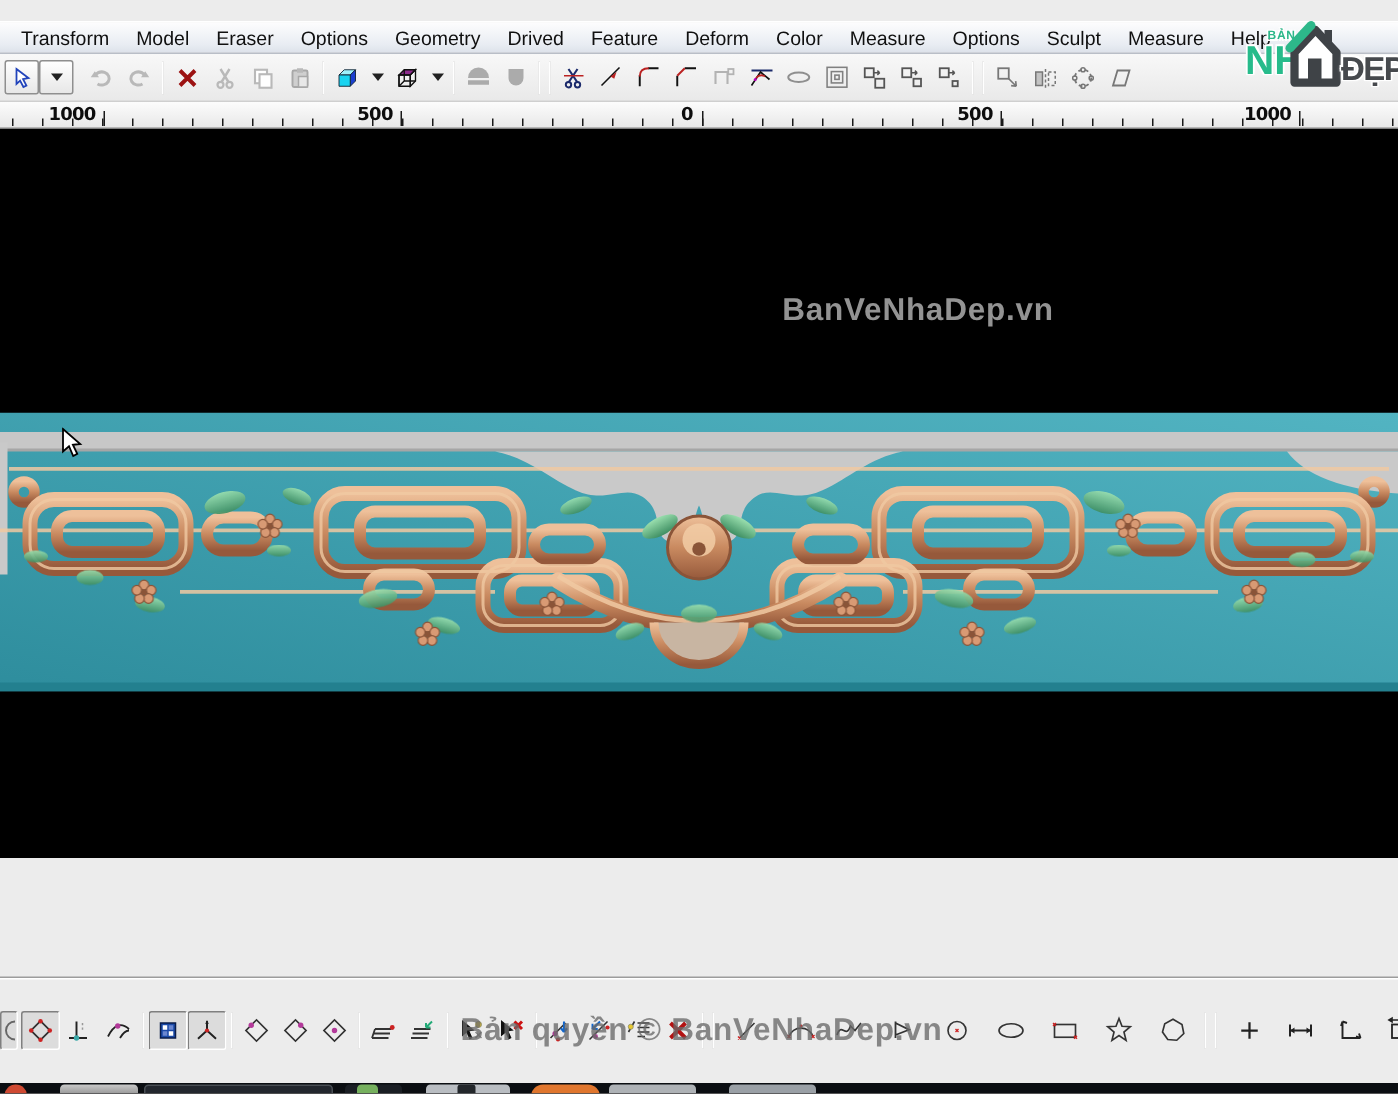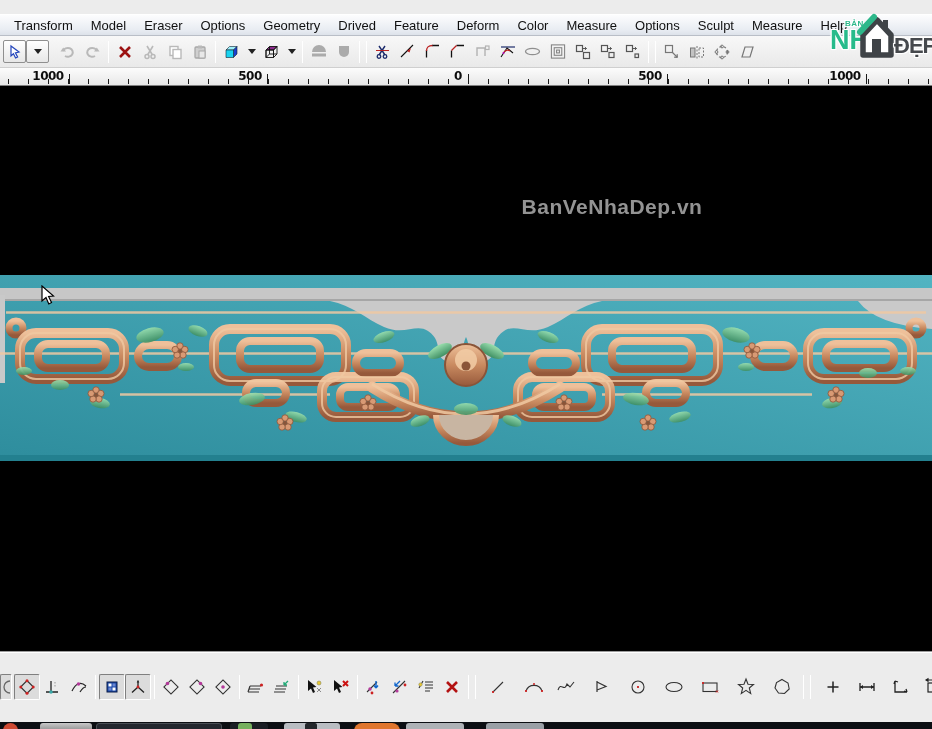--- a/index.html
+++ b/index.html
@@ -17,21 +17,21 @@
 .tbtn{width:25px;height:24px;display:flex;align-items:center;justify-content:center;flex:0 0 auto}
 .tbtn.framed{width:23px;height:23px;border:1px solid #8f8f8f;border-radius:2px;background:linear-gradient(180deg,#fff,#e7e7e7)}
 .ddf{width:15px}
 .dd-arrow{width:0;height:0;border-left:4px solid transparent;border-right:4px solid transparent;border-top:5px solid #222}
 .tsep{width:1px;height:22px;background:#b5b5b5;border-right:1px solid #fff;margin:0 3px;flex:0 0 auto}
 
 .ruler{position:absolute;top:68px;left:0;right:0;height:18px;background:linear-gradient(180deg,#fcfcfc,#e8e8e8);border-bottom:1px solid #808080}
 .tick{position:absolute;bottom:1px;width:1px;background:#1a1a1a}
 .rlabel{position:absolute;top:1px;transform:translateX(-50%);font-size:12px;font-weight:bold;color:#0d0d0d;font-family:"DejaVu Sans",sans-serif;letter-spacing:-.5px}
 
-.canvas{position:absolute;top:86px;left:0;width:932px;height:565px;background:#000}
+.canvas{position:absolute;top:86px;left:0;width:932px;height:486px;background:#000}
 .canvas-watermark{position:absolute;left:612px;top:109px;transform:translateX(-50%);font-size:21px;font-weight:bold;color:#939393;letter-spacing:.5px;white-space:nowrap}
 .render{position:absolute;top:189px;left:0;width:932px;height:186px;display:block}
 .cursor{position:absolute;left:41px;top:199px;width:15px;height:22px}
 
 .gapstrip{position:absolute;top:651px;left:0;right:0;height:19px;background:#ececec;border-top:1px solid #9c9c9c;box-shadow:inset 0 1px 0 #fff}
 .btoolbar{position:absolute;top:670px;left:0;right:0;height:33px;background:#ececec;display:flex;align-items:center}
 .bbtn{width:26px;height:26px;display:flex;align-items:center;justify-content:center;flex:0 0 auto;border:1px solid transparent}
 .bbtn.pressed{background:#dcdcdc;border-color:#7f7f7f #fff #fff #7f7f7f;border-radius:2px}
 .bsep{width:1px;height:24px;background:#b5b5b5;border-right:1px solid #fff;margin:0 3px;flex:0 0 auto}
 .bwm{position:absolute;left:307px;top:5px;font-size:21px;font-weight:bold;color:rgba(105,105,105,.78);letter-spacing:.5px;pointer-events:none;white-space:nowrap}
@@ -658,20 +658,21 @@
           <path d="M4 3 V14 H16 M16 14 l-3 -1 m3 1 l-1 -3 M4 3 l-1 3 m1 -3 l3 1" stroke="#222" stroke-width="1.3" fill="none"></path>
         </svg>
     </div>
     <div class="bbtn" style="margin-left:8px">
       <svg width="22" height="19" viewBox="0 0 22 19">
           <rect x="4" y="6" width="12" height="9" fill="none" stroke="#222" stroke-width="1.2"></rect>
           <path d="M2 3 H18 M2 3 l2 -1.2 v2.4 z M18 3 l-2 -1.2 v2.4 z" stroke="#222" stroke-width="1.1" fill="#222"></path>
           <path d="M20 6 V15 M20 6 l-1.2 2 h2.4 z M20 15 l-1.2 -2 h2.4 z" stroke="#222" stroke-width="1.1" fill="#222"></path>
         </svg>
     </div>
+    <div class="bwm" style="position:absolute">Bản quyền © BanVeNhaDep.vn</div>
   </div>
 
 
   <div class="taskbar">
     <div class="tkb" style="left:3px;width:15px;height:15px;border-radius:50%;background:#cf4a33"></div>
     <div class="tkb" style="left:40px;width:52px;background:linear-gradient(180deg,#c9c9c9,#6e6e6e)"></div>
     <div class="tkb" style="left:96px;width:126px;background:#23272e;border:1px solid #4a4f55"></div>
     <div class="tkb" style="left:230px;width:38px;background:#1a1e24"></div>
     <div class="tkb" style="left:238px;width:14px;height:12px;background:#76b05e;border-radius:3px"></div>
     <div class="tkb" style="left:284px;width:56px;background:#b9bdc2"></div>

